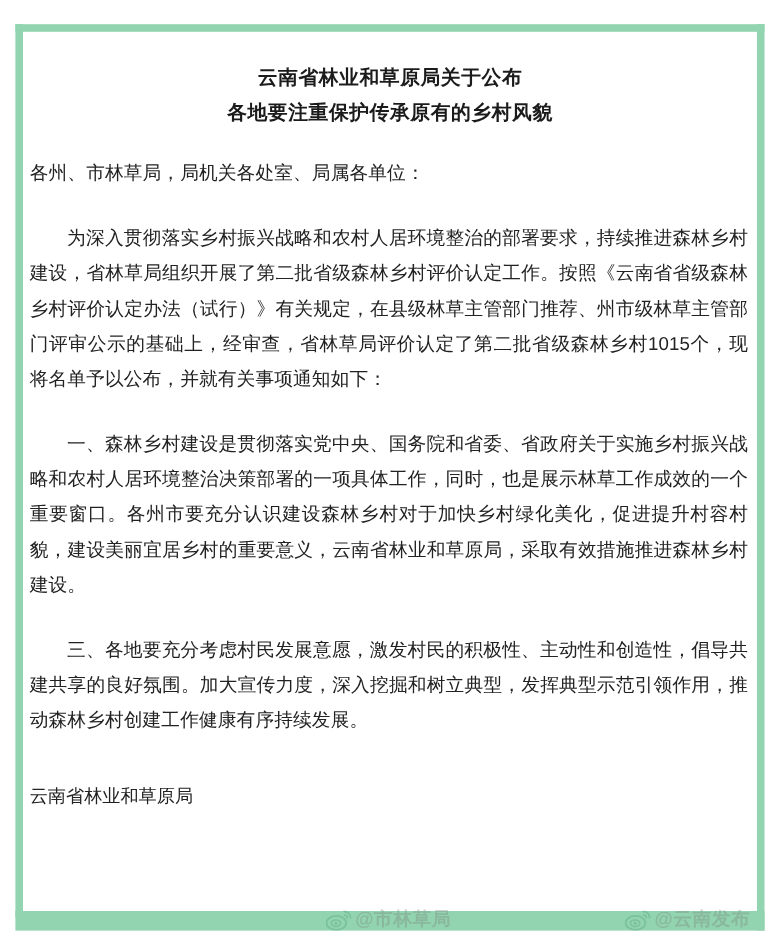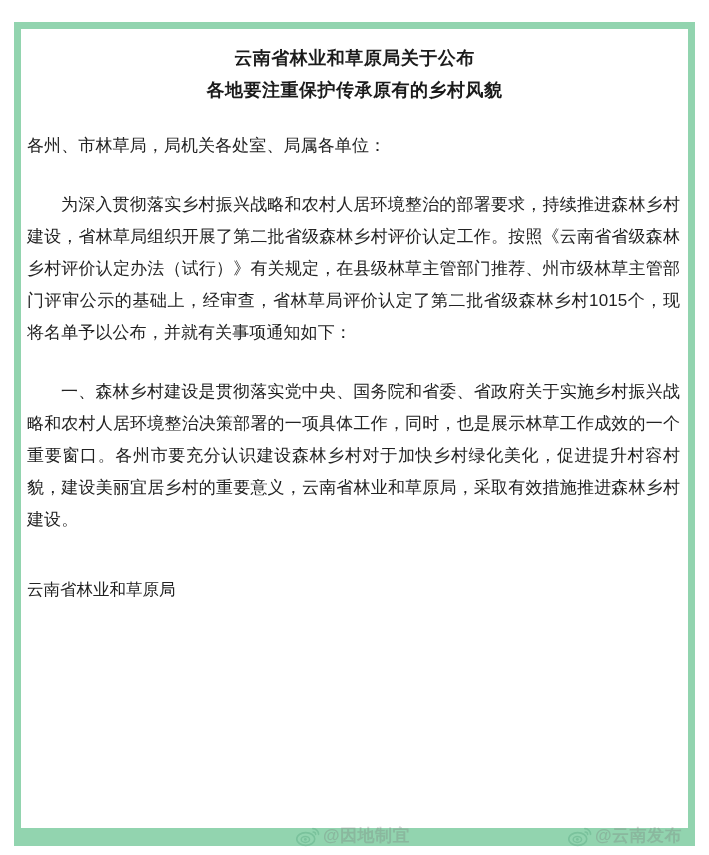--- a/index.html
+++ b/index.html
@@ -40,21 +40,21 @@
     top: 29px;
     width: 667px;
     height: 799px;
     background: #ffffff;
     box-sizing: border-box;
     padding: 0;
   }
 
   
   #doc-title {
-    margin: 4px;
+    margin: 16px;
     padding-top: 9px;
     text-align: center;
     font-size: 18px;
     font-weight: bold;
     line-height: 32px;
     color: #1b1b1b;
     letter-spacing: 0.5px;
   }
   #doc-title .title-line { display: block; }
 
@@ -129,39 +129,40 @@
 
     <div id="body-text">
 
       <p class="para salutation">各州、市林草局，局机关各处室、局属各单位：</p>
 
       <p class="para indent gap-para">为深入贯彻落实乡村振兴战略和农村人居环境整治的部署要求，持续推进森林乡村建设，省林草局组织开展了第二批省级森林乡村评价认定工作。按照《云南省省级森林乡村评价认定办法（试行）》有关规定，在县级林草主管部门推荐、州市级林草主管部门评审公示的基础上，经审查，省林草局评价认定了第二批省级森林乡村1015个，现将名单予以公布，并就有关事项通知如下：</p>
 
       <p class="para indent gap-para">一、森林乡村建设是贯彻落实党中央、国务院和省委、省政府关于实施乡村振兴战略和农村人居环境整治决策部署的一项具体工作，同时，也是展示林草工作成效的一个重要窗口。各州市要充分认识建设森林乡村对于加快乡村绿化美化，促进提升村容村貌，建设美丽宜居乡村的重要意义，云南省林业和草原局，采取有效措施推进森林乡村建设。</p>
 
 
+      <p class="para indent gap-para">三、各地要充分考虑村民发展意愿，激发村民的积极性、主动性和创造性，倡导共建共享的良好氛围。加大宣传力度，深入挖掘和树立典型，发挥典型示范引领作用，推动森林乡村创建工作健康有序持续发展。</p>
 
       <div id="signature">
         <span class="sig-line">云南省林业和草原局</span>
       </div>
 
     </div>
   </div>
 
   <div class="watermark" id="watermark-kunming">
     <span class="weibo-icon">
       <svg viewBox="0 0 32 28" width="24" height="22" aria-hidden="true">
         <ellipse cx="13" cy="18" rx="12" ry="8.5" fill="none" stroke="#4ea17a" stroke-width="2.2"></ellipse>
         <ellipse cx="12.5" cy="18.5" rx="5.6" ry="4" fill="none" stroke="#4ea17a" stroke-width="2"></ellipse>
         <circle cx="12.5" cy="18.5" r="1.9" fill="#4ea17a"></circle>
         <path d="M22.5 4.2c4.2 0 7.6 3.4 7.6 7.6" fill="none" stroke="#4ea17a" stroke-width="2.2" stroke-linecap="round"></path>
         <path d="M22.8 8.6c1.9 0 3.4 1.5 3.4 3.4" fill="none" stroke="#4ea17a" stroke-width="2" stroke-linecap="round"></path>
       </svg>
     </span>
-    <span>@因地制宜</span>
+    <span>@市林草局</span>
   </div>
 
   <div class="watermark" id="watermark-yunnan">
     <span class="weibo-icon">
       <svg viewBox="0 0 32 28" width="24" height="22" aria-hidden="true">
         <ellipse cx="13" cy="18" rx="12" ry="8.5" fill="none" stroke="#4ea17a" stroke-width="2.2"></ellipse>
         <ellipse cx="12.5" cy="18.5" rx="5.6" ry="4" fill="none" stroke="#4ea17a" stroke-width="2"></ellipse>
         <circle cx="12.5" cy="18.5" r="1.9" fill="#4ea17a"></circle>
         <path d="M22.5 4.2c4.2 0 7.6 3.4 7.6 7.6" fill="none" stroke="#4ea17a" stroke-width="2.2" stroke-linecap="round"></path>
         <path d="M22.8 8.6c1.9 0 3.4 1.5 3.4 3.4" fill="none" stroke="#4ea17a" stroke-width="2" stroke-linecap="round"></path>

